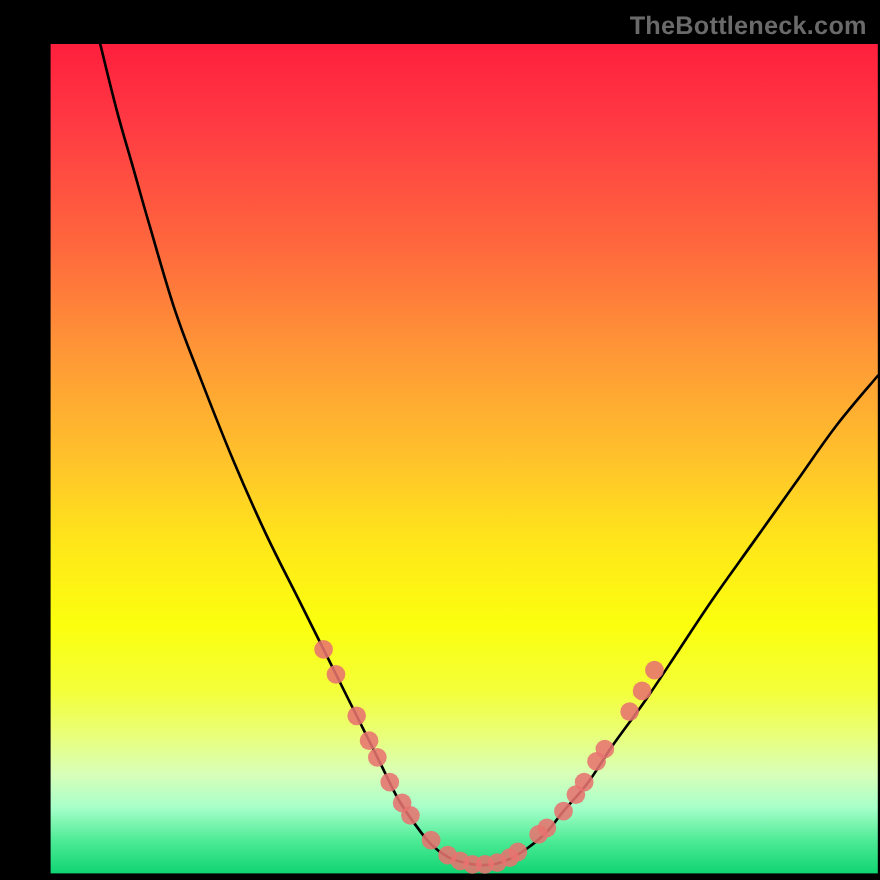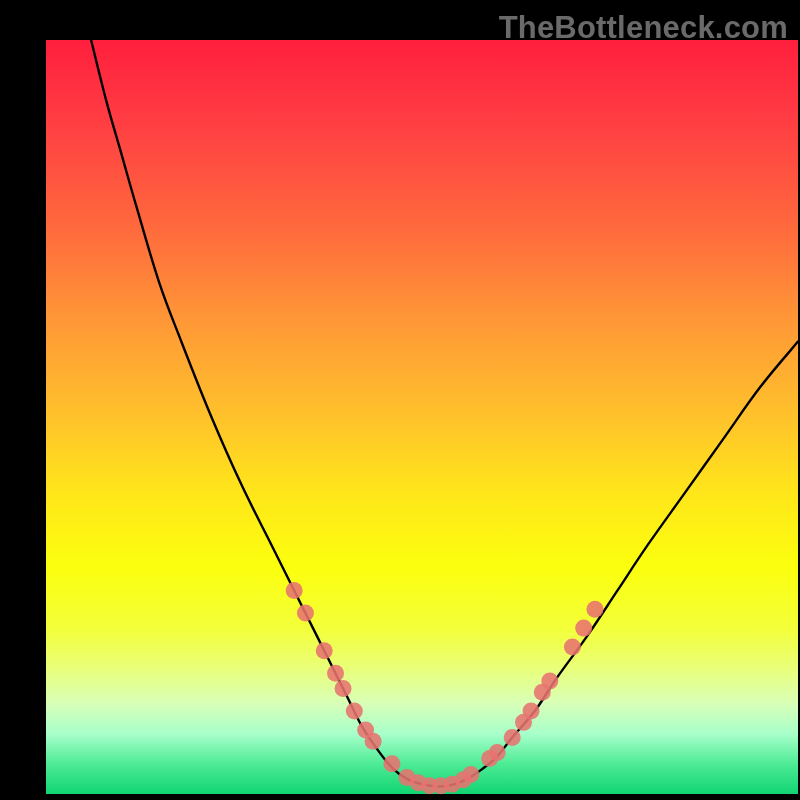--- a/index.html
+++ b/index.html
@@ -40,21 +40,21 @@
       #a8ffca 92%,
       #4eeb96 96%,
       #10d472 100%
     );
   }
   .watermark {
     position: absolute;
     top: 10px;
     right: 12px;
     color: #6a6a6a;
-    font-size: 31px;
+    font-size: 23px;
     font-weight: 600;
     letter-spacing: 0.2px;
     user-select: none;
   }
   svg.curve-layer {
     position: absolute;
     left: 0;
     top: 0;
     width: 752px;
     height: 754px;

